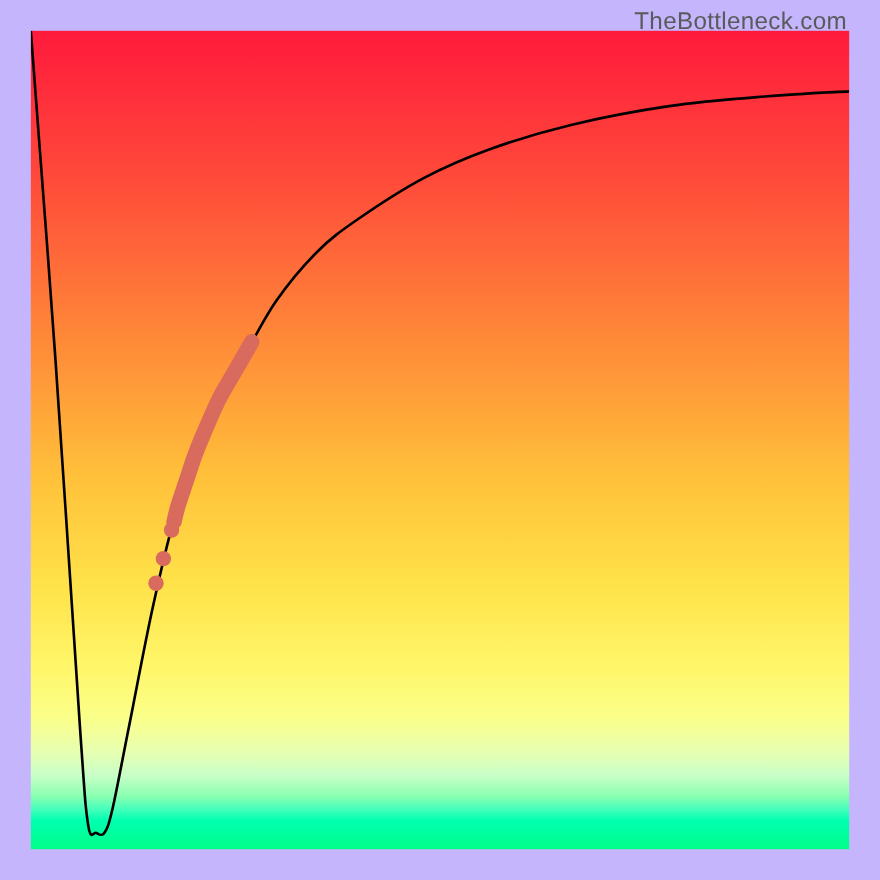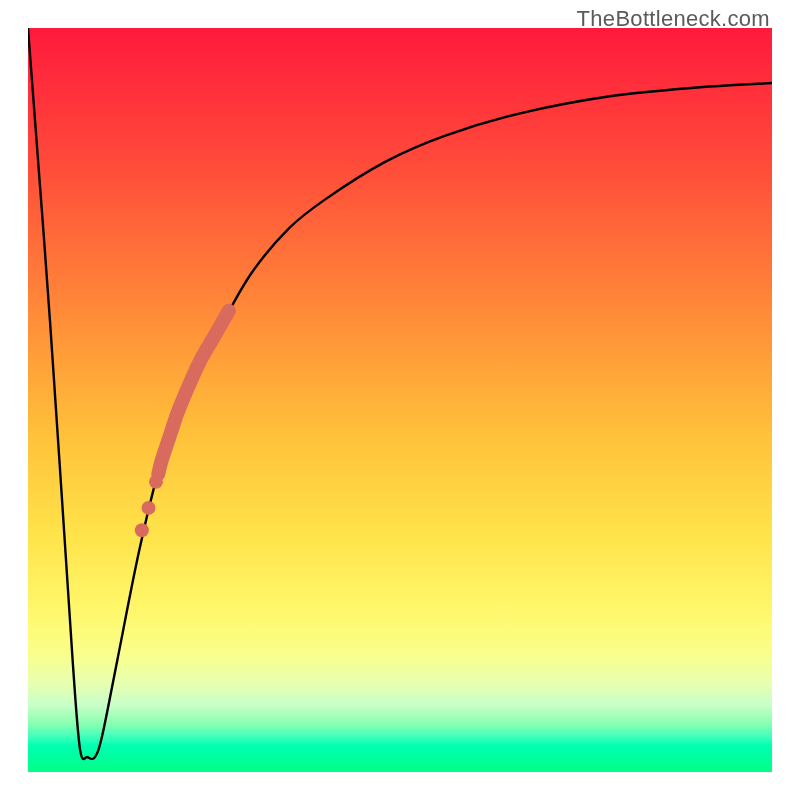--- a/index.html
+++ b/index.html
@@ -8,21 +8,21 @@
     width: 800px;
     height: 800px;
     overflow: hidden;
     background: #000;
     font-family: Arial, Helvetica, sans-serif;
   }
   .frame {
     position: relative;
     width: 800px;
     height: 800px;
-    background: #ffffff;
+    background: #c4b5fd;
   }
   .plot-area {
     position: absolute;
     left: 28px;
     top: 28px;
     width: 744px;
     height: 744px;
     overflow: hidden;
     background: linear-gradient(
       to bottom,

